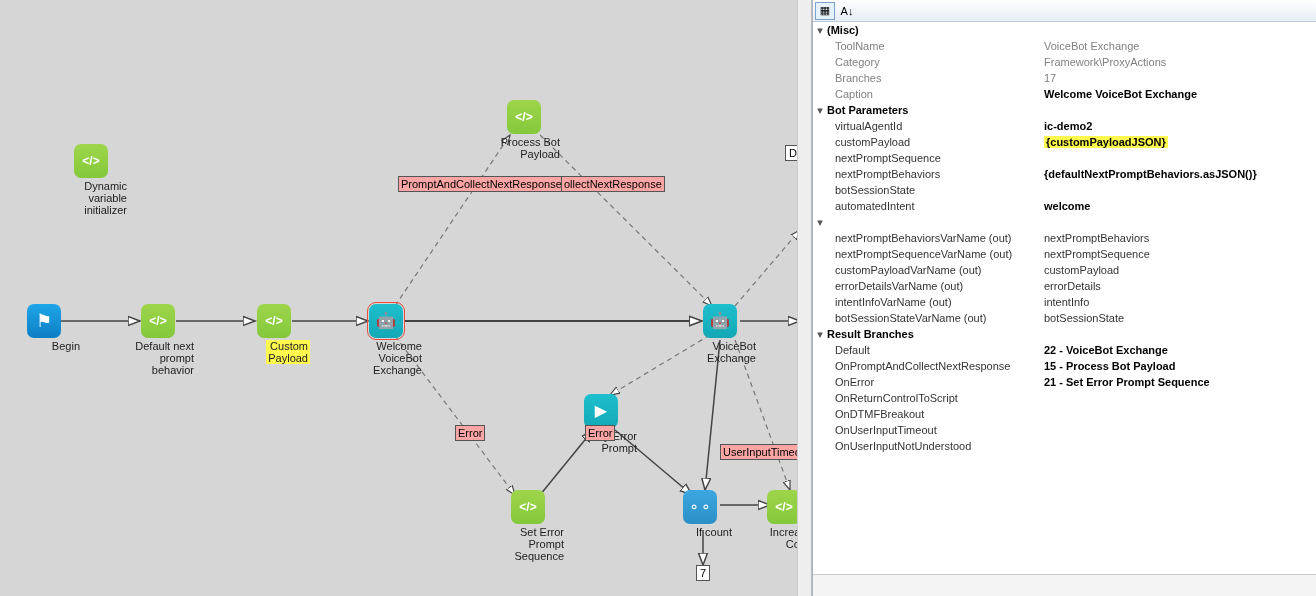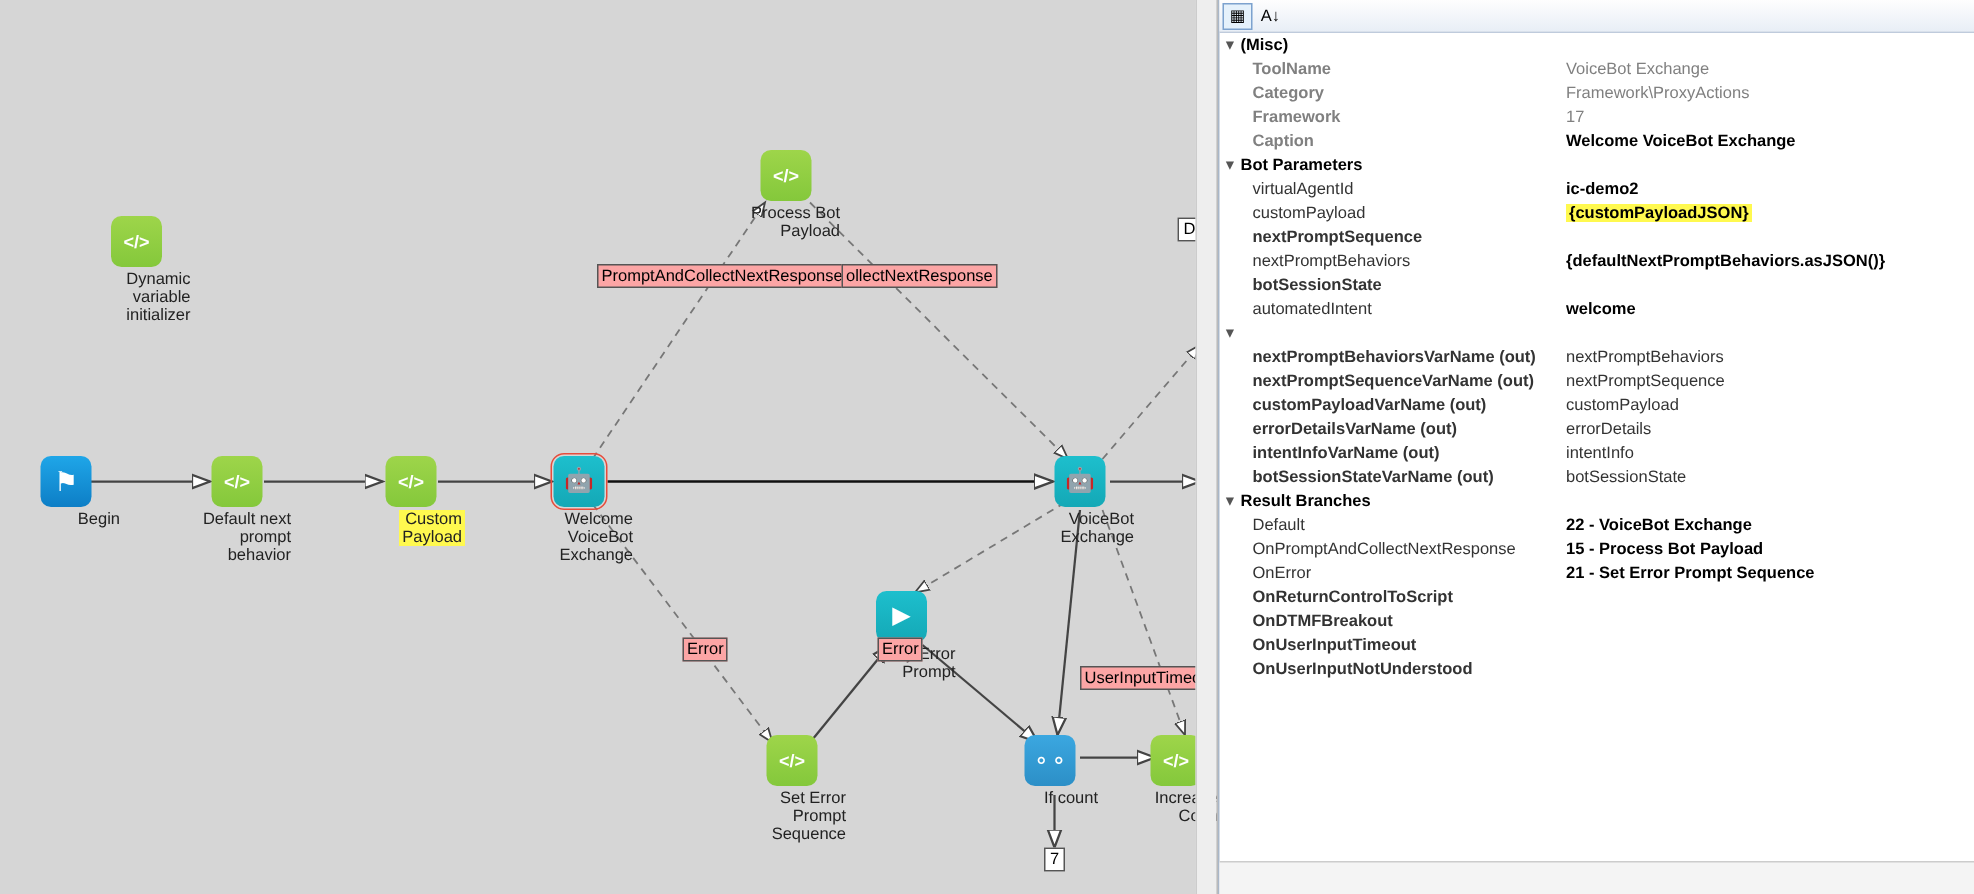--- a/index.html
+++ b/index.html
@@ -145,21 +145,21 @@
   }
   .row.section .key { font-weight: bold; color: #000; }
   .row.bold .val { font-weight: bold; color:#000; }
   .row.dim .key { color: #808080; }
   .row.dim .val { color: #808080; }
   .row.hl .val span {
     background: #fff94f;
     font-weight: bold;
     padding: 0 2px;
   }
-  .row .key.indent1 { padding-left: 8px; font-weight: bold; }
+  .row .key.indent1 { padding-left: 8px; }
   .props-footer {
     height: 22px;
     border-top: 1px solid #ccc;
     background: #f4f4f4;
   }
 
   
   .flag-icon::before { content:"⚑"; color:#fff; font-size:18px; line-height:34px;}
   .play-icon::before { content:"▶"; color:#fff; font-size:16px; line-height:34px;}
   .bot-icon::before  { content:"🤖"; font-size:16px; line-height:34px; }
@@ -322,21 +322,21 @@
           <div class="key indent1">ToolName</div>
           <div class="val">VoiceBot Exchange</div>
         </div>
       <div class="row dim">
           <div class="exp"></div>
           <div class="key indent1">Category</div>
           <div class="val">Framework\ProxyActions</div>
         </div>
       <div class="row dim">
           <div class="exp"></div>
-          <div class="key indent1">Framework</div>
+          <div class="key indent1">Branches</div>
           <div class="val">17</div>
         </div>
       <div class="row bold">
           <div class="exp"></div>
           <div class="key indent1" style="color:#808080">Caption</div>
           <div class="val">Welcome VoiceBot Exchange</div>
         </div>
 
       <div class="row section">
         <div class="exp">▾</div>

